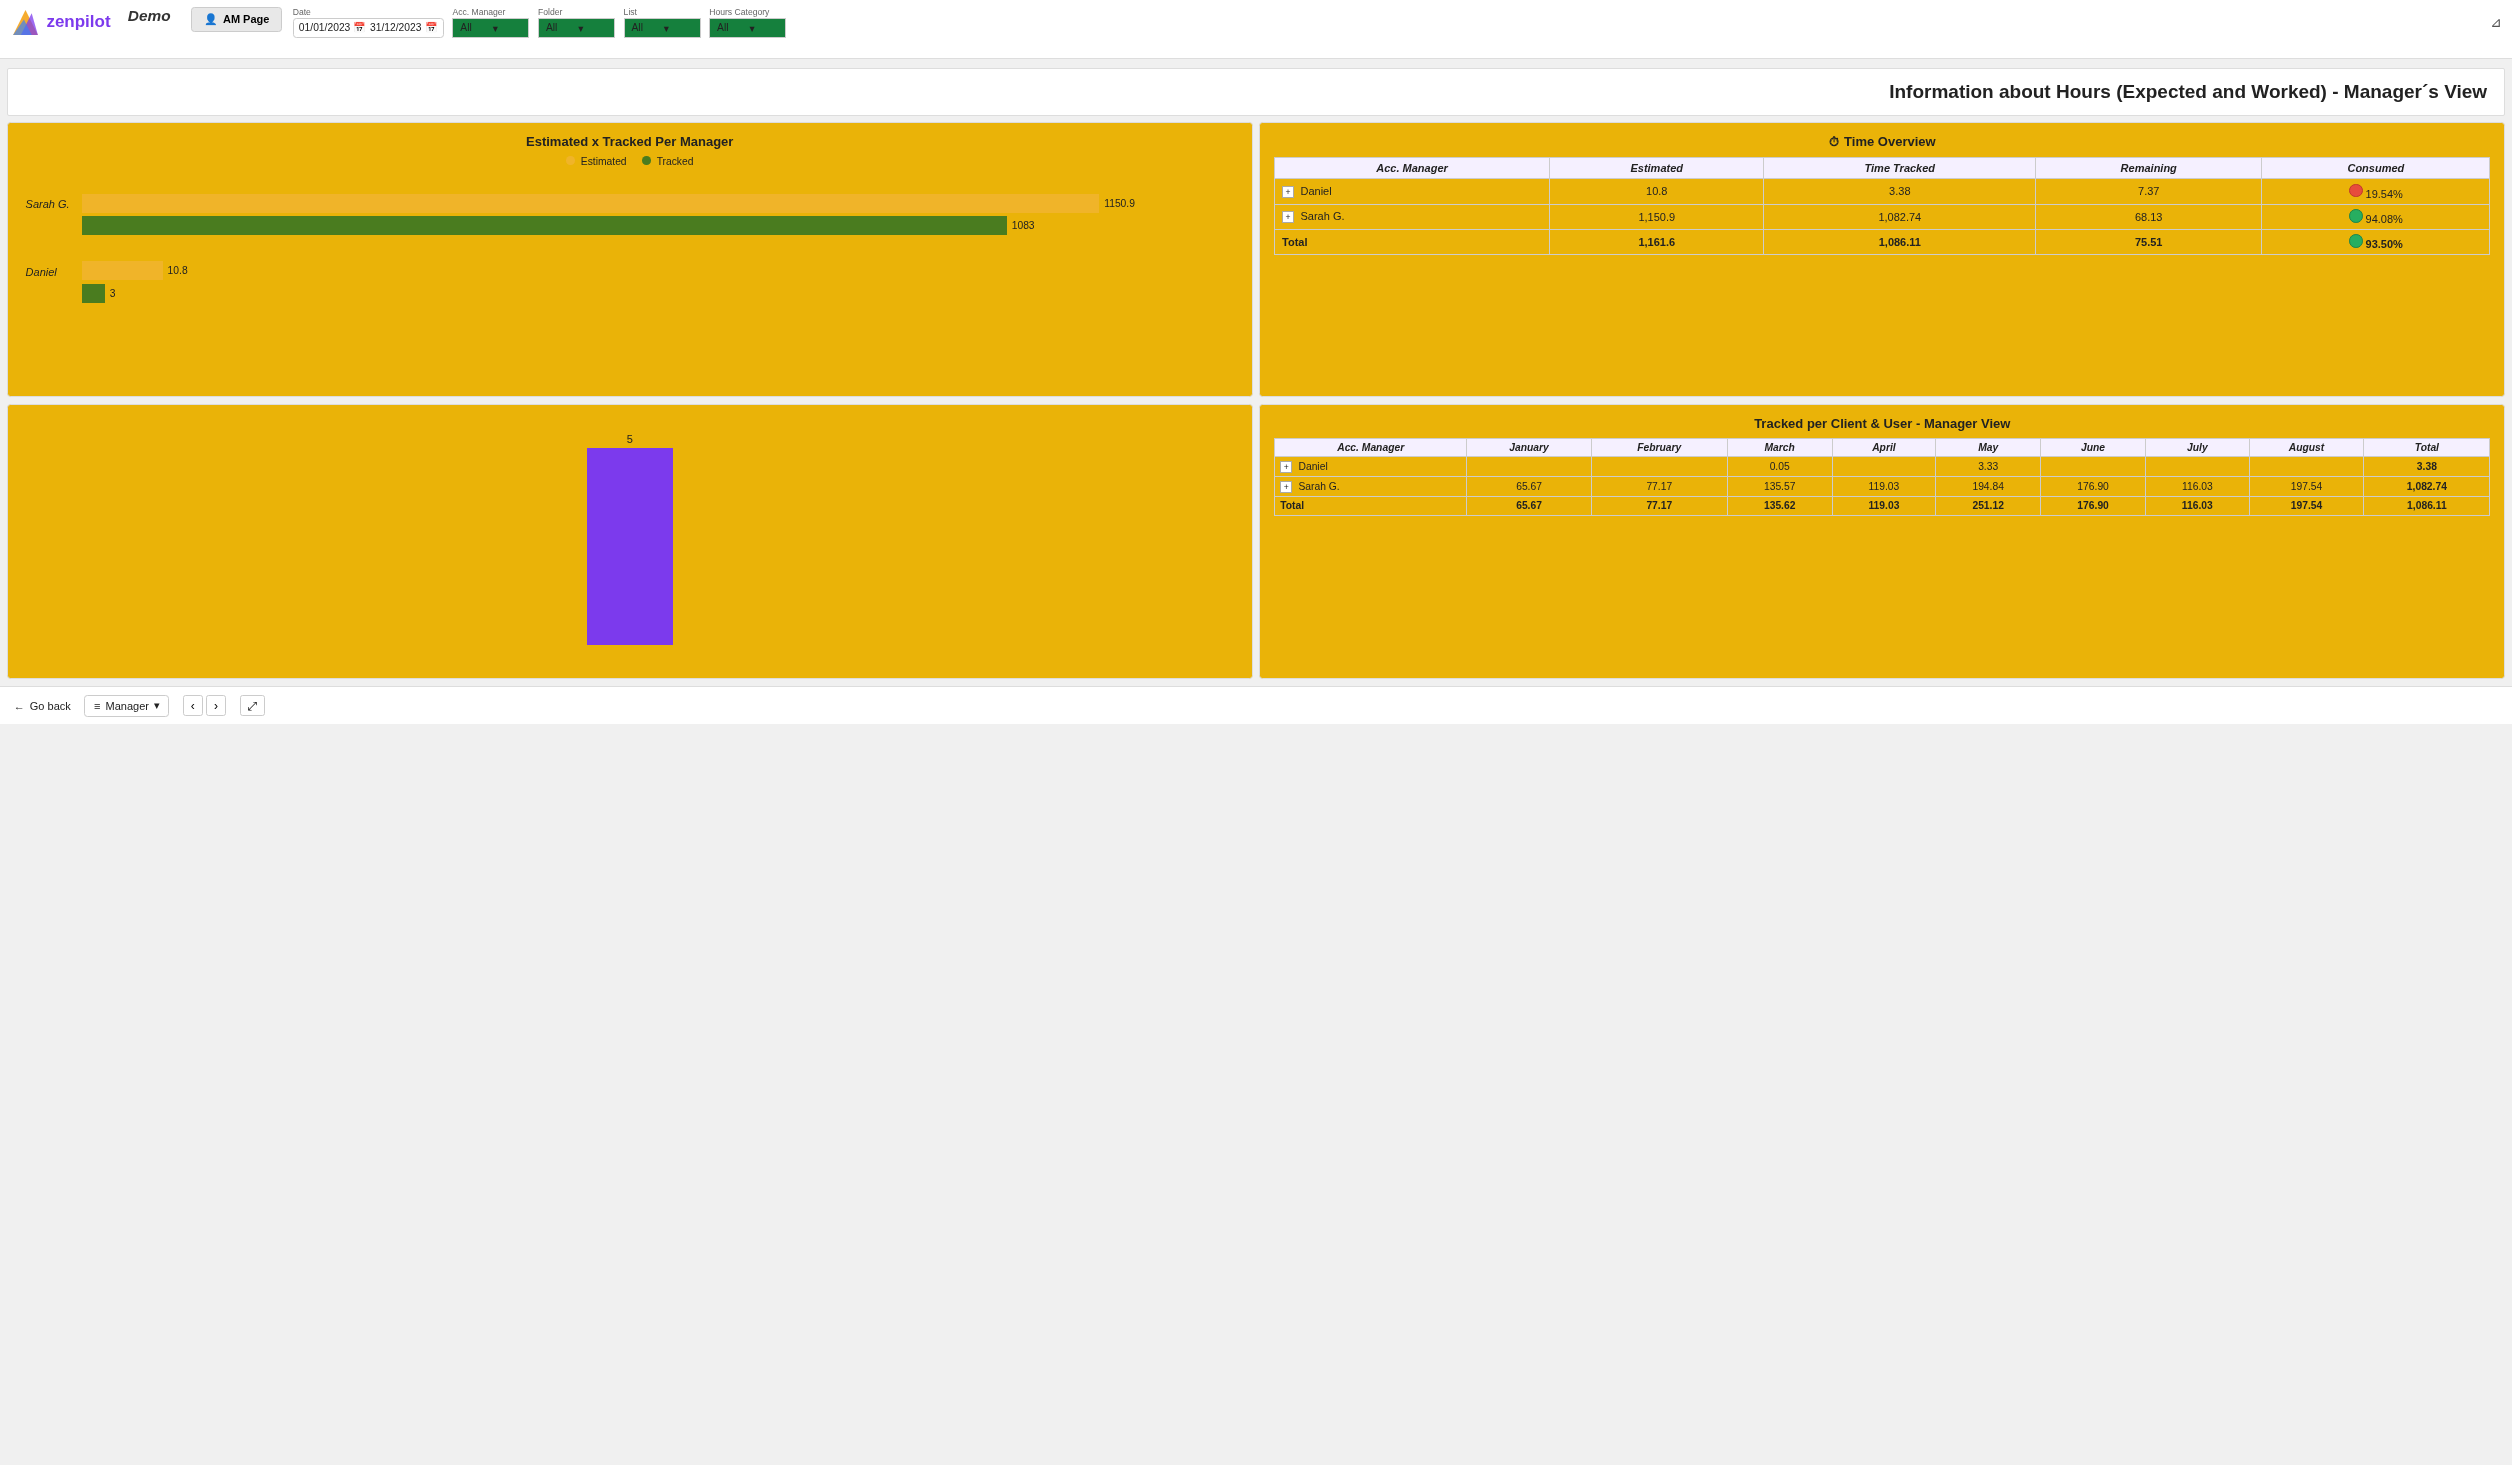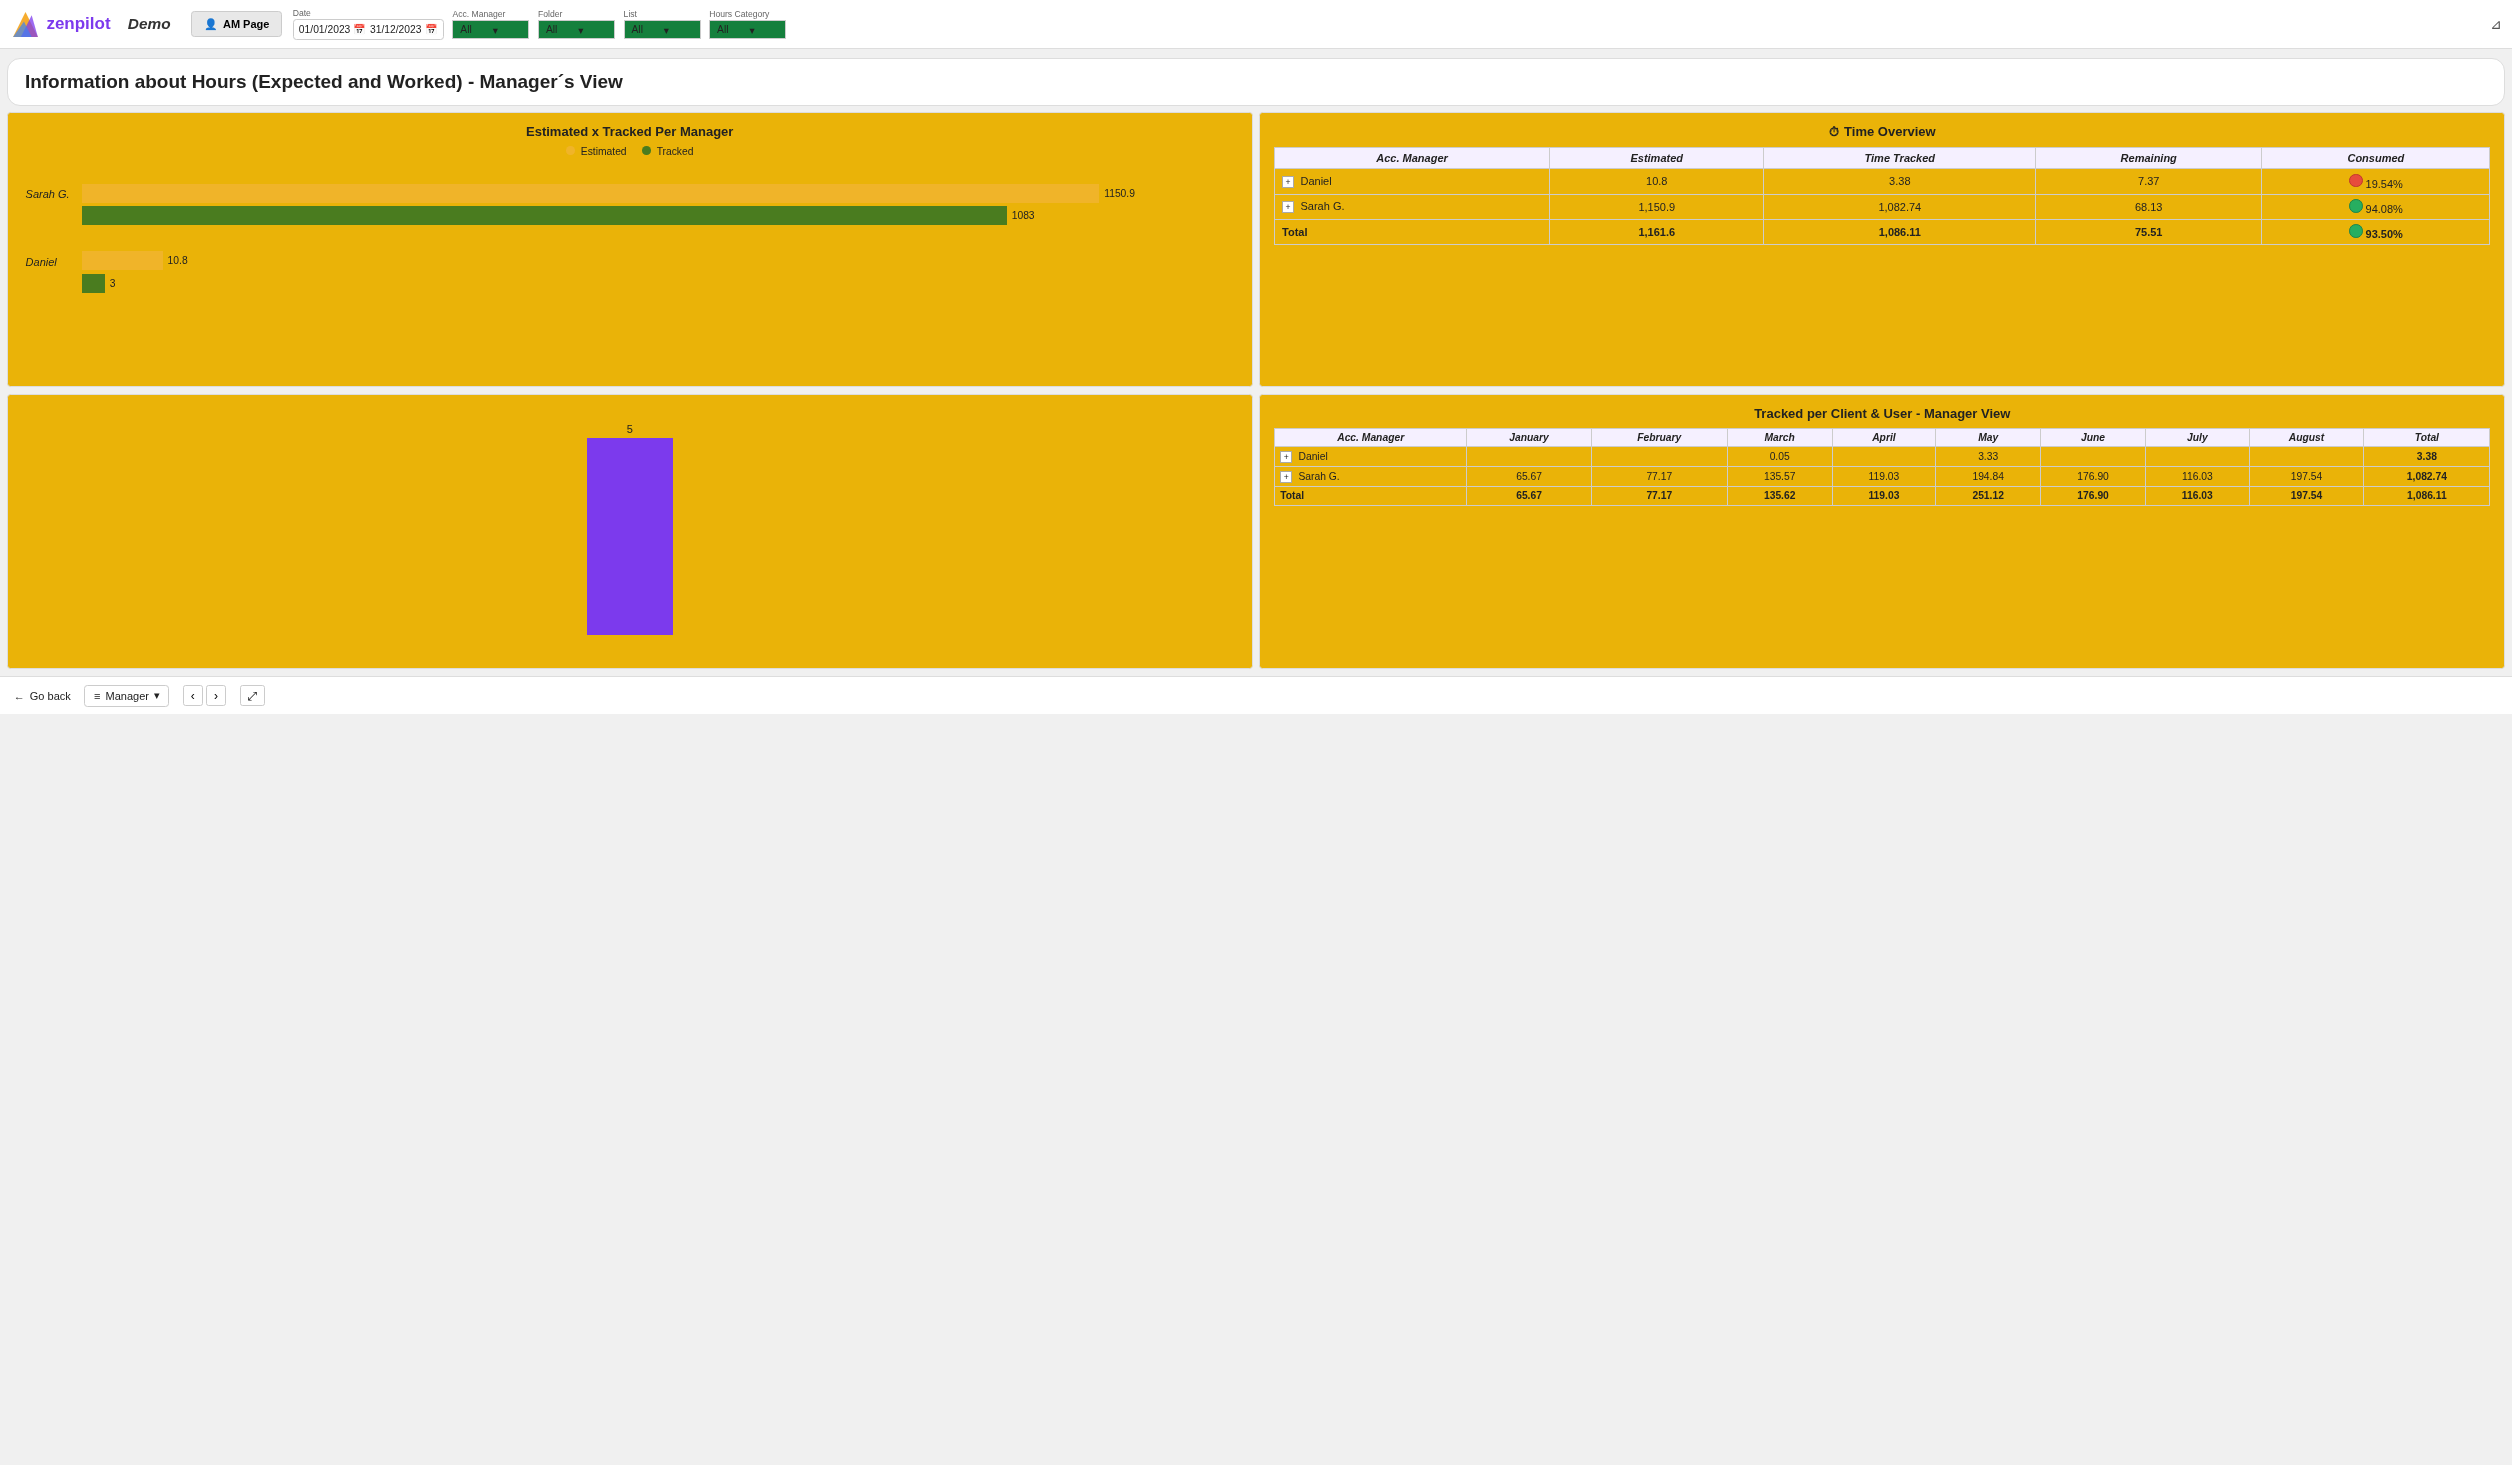--- a/index.html
+++ b/index.html
@@ -1,26 +1,26 @@
 <!DOCTYPE html>
 <html style="font-size:13.7px"><head>
   <meta charset="utf-8">
   <style>
     * { box-sizing: border-box; margin: 0; padding: 0; }
     body { font-family: Arial, sans-serif; background: #f0f0f0; font-size: 11px; color: #222; }
 
     
     .header {
       display: flex;
-      align-items: center;
+      align-items: flex-start;
       background: #fff;
       padding: 6.9px 10.3px;
       border-bottom: 0.9px solid #ddd;
       gap: 10.3px;
-      height: 49px;
+      height: 59px;
     }
     .logo {
       display: flex;
       align-items: center;
       gap: 5.1px;
     }
     .logo-icon {
       width: 31px; height: 31px;
     }
     .logo-text {
@@ -90,23 +90,23 @@
       font-size: 13.7px;
       color: #555;
       margin-left: auto;
     }
 
     
     .page-title-bar {
       background: #fff;
       border: 0.9px solid #ddd;
       margin: 8.6px 6.9px 6.9px 6.9px;
-      border-radius: 13px;
+      border-radius: 2px;
       padding: 12px 17px;
-      text-align: left;
+      text-align: right;
     }
     .page-title-bar h1 {
       font-size: 19px;
       font-weight: bold;
     }
 
     
     .main-grid {
       display: grid;
       grid-template-columns: 1fr 1fr;

